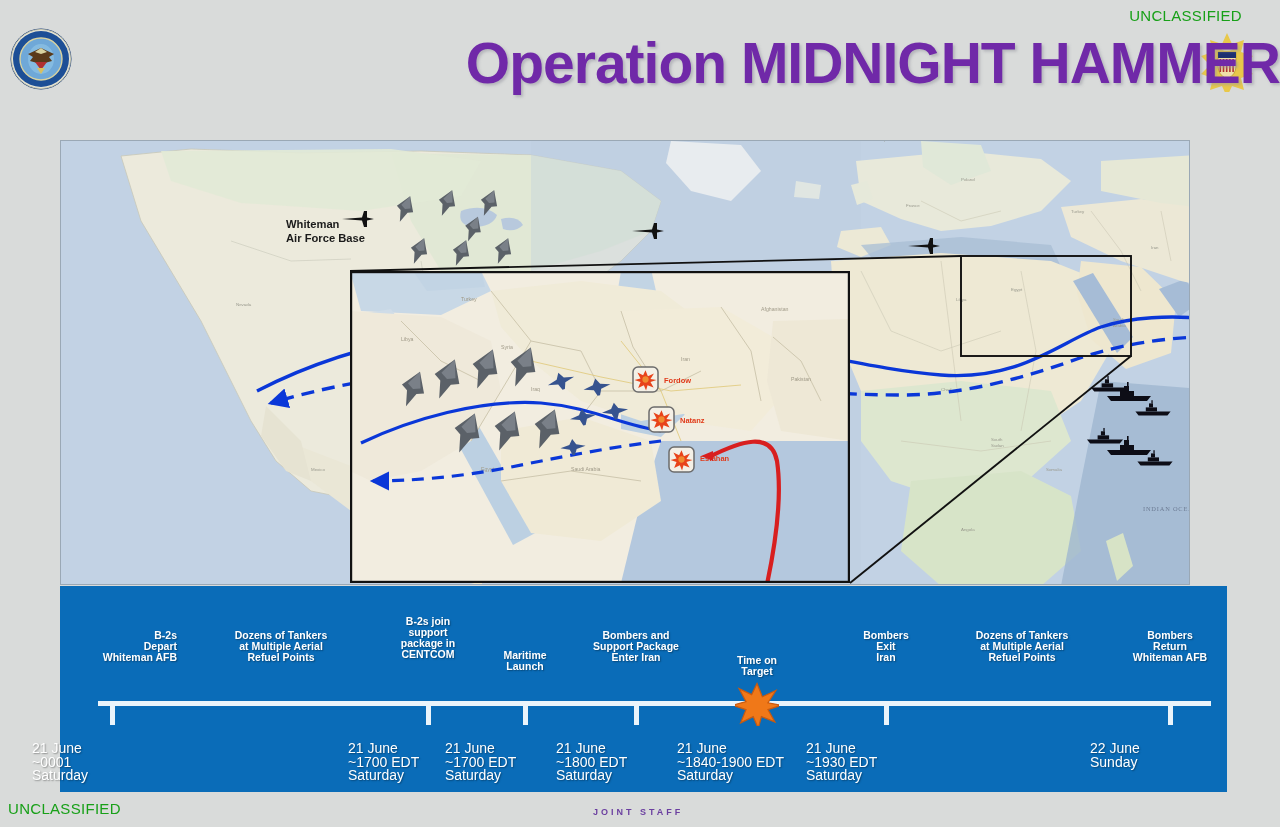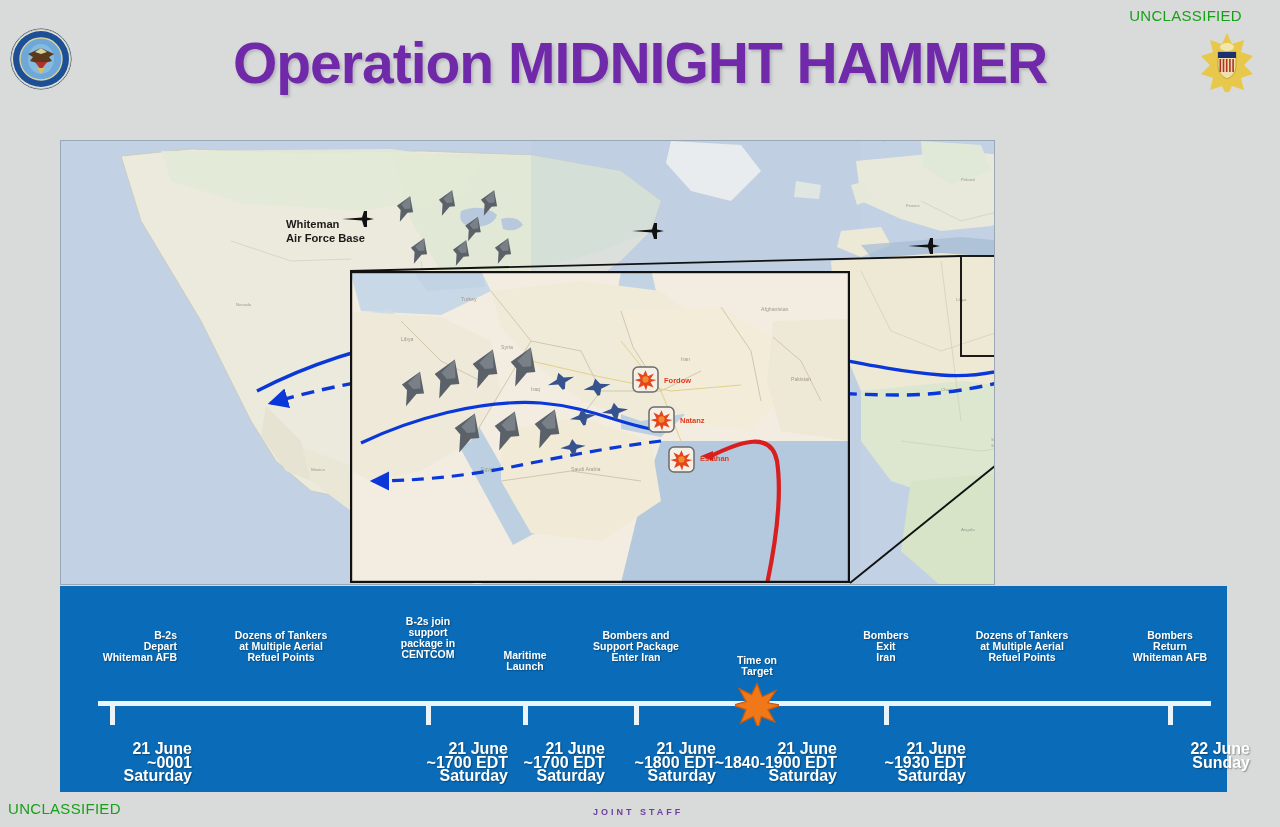--- a/index.html
+++ b/index.html
@@ -37,35 +37,35 @@
   
   .seal { position: absolute; }
   .seal-dod { left: 10px; top: 28px; width: 62px; height: 62px; }
   .seal-js  { right: 22px; top: 30px; width: 62px; height: 62px; }
 
   
   .title {
     position: absolute;
     top: 30px;
     left: 0; right: 0;
-    text-align: center;
+    text-align: right;
     font-size: 57px;
     font-weight: bold;
     color: #7029a8;
     letter-spacing: -1px;
     text-shadow: 2px 2px 3px rgba(150,150,160,0.55);
     font-family: "Liberation Sans", sans-serif;
   }
 
   
   .map-panel {
     position: absolute;
     left: 60px;
     top: 140px;
-    width: 935px;
+    width: 1130px;
     height: 445px;
     overflow: hidden;
     background: #737373;
     border: 1px solid #9aa8b5;
     text-align: center;
   }
   .map-svg { position: absolute; left: 0; top: 0; }
 
   
   .timeline {
@@ -105,23 +105,23 @@
     text-align: center;
     font-size: 10.5px;
     font-weight: bold;
     line-height: 11px;
     color: #ffffff;
     text-shadow: 1px 1px 1.5px rgba(0,0,0,0.35);
     white-space: pre-line;
   }
   .tl-date {
     position: absolute;
-    text-align: right;
-    font-size: 16px;
-    font-weight: bold;
+    text-align: left;
+    font-size: 14px;
+    font-weight: normal;
     line-height: 13.5px;
     color: #ffffff;
     text-shadow: 1px 1px 1.5px rgba(0,0,0,0.35);
     white-space: pre-line;
     top: 742px;
   }
   .burst {
     position: absolute;
     width: 44px;
     height: 44px;

